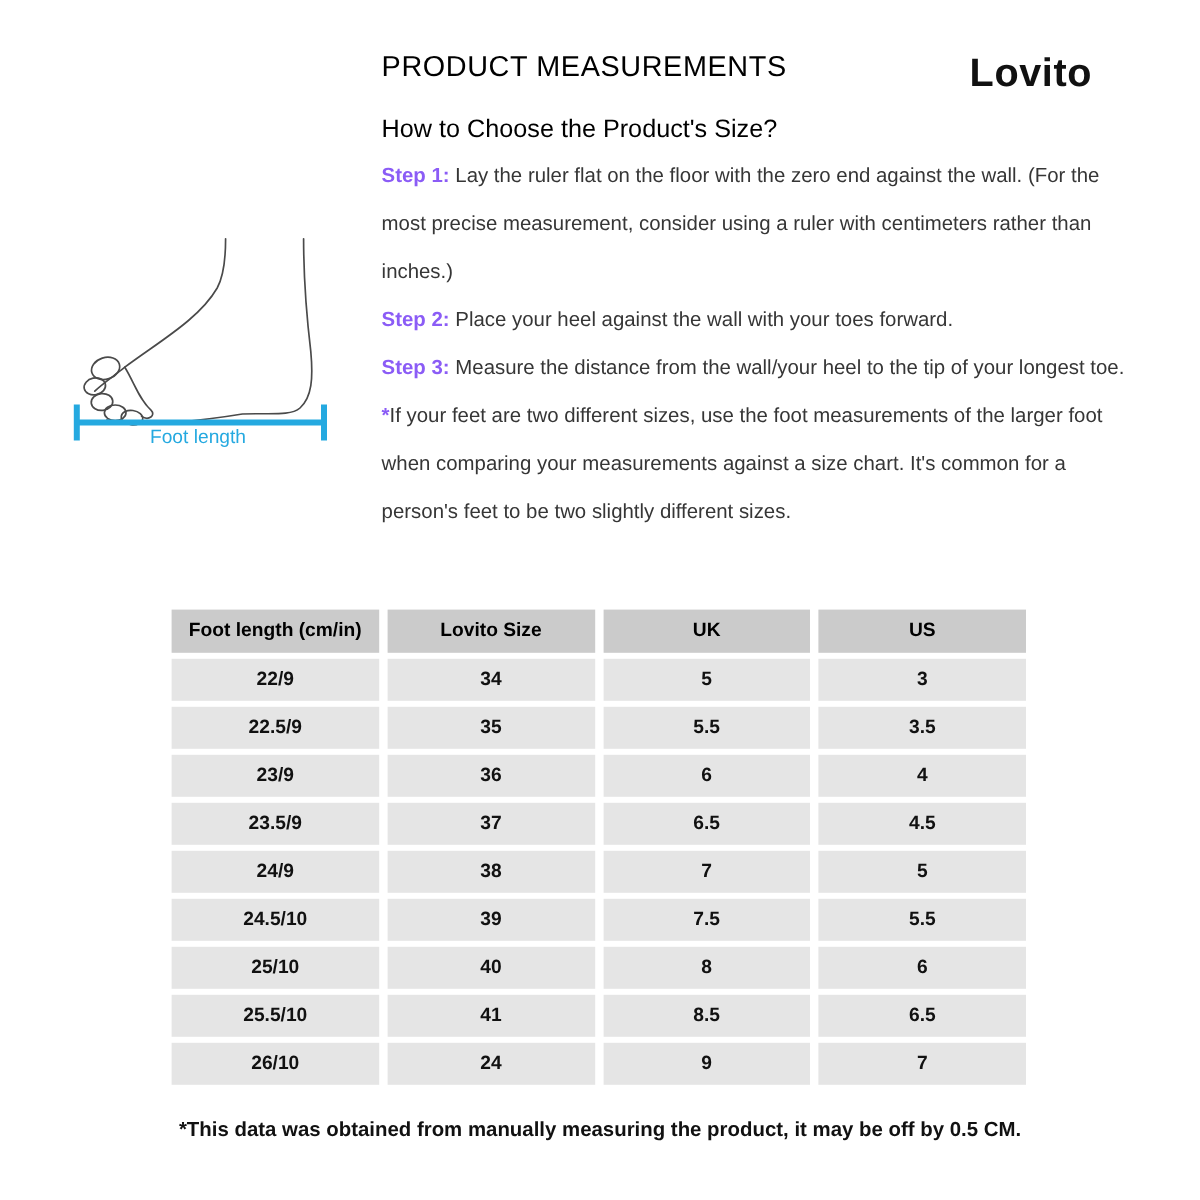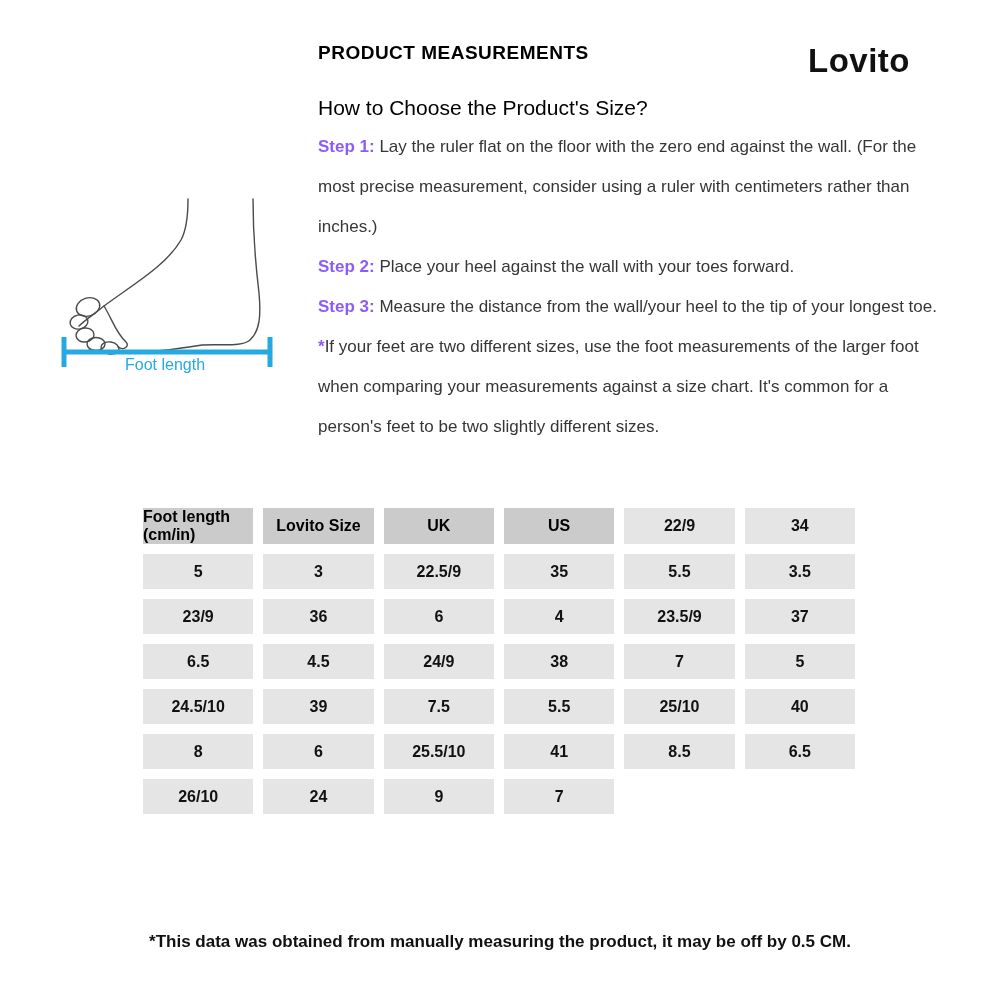--- a/index.html
+++ b/index.html
@@ -9,22 +9,22 @@
     height: 1000px;
     background: #ffffff;
     font-family: "Liberation Sans", sans-serif;
     color: #000;
     overflow: hidden;
   }
   .title {
     position: absolute;
     left: 318px; top: 42px;
     margin: 0;
-    font-size: 19px;
-    font-weight: 700;
+    font-size: 24px;
+    font-weight: 400;
     letter-spacing: 0.5px;
     color: #000;
   }
   .brand {
     position: absolute;
     left: 808px; top: 42px;
     font-size: 33px;
     font-weight: 800;
     letter-spacing: 0.5px;
     color: #111;
@@ -59,26 +59,25 @@
     width: 226px;
     text-align: center;
     font-size: 16px;
     font-weight: 500;
   }
   .size-table {
     position: absolute;
     left: 143px; top: 508px;
     width: 712px;
     display: grid;
-    grid-template-columns: repeat(6, 1fr);
+    grid-template-columns: repeat(4, 1fr);
     grid-template-rows: 36px;
     grid-auto-rows: 35px;
     column-gap: 7px;
     row-gap: 5px;
-    gap: 10px;
   }
   .cell {
     display: flex;
     align-items: center;
     justify-content: center;
     background: #e5e5e5;
     font-size: 16px;
     font-weight: 700;
     color: #111;
   }

